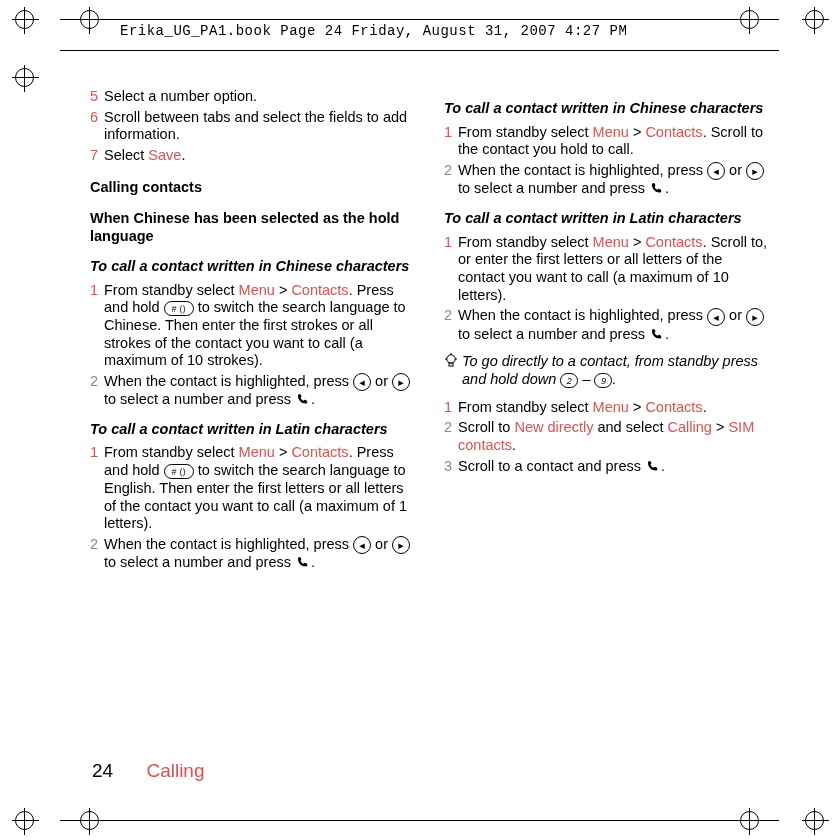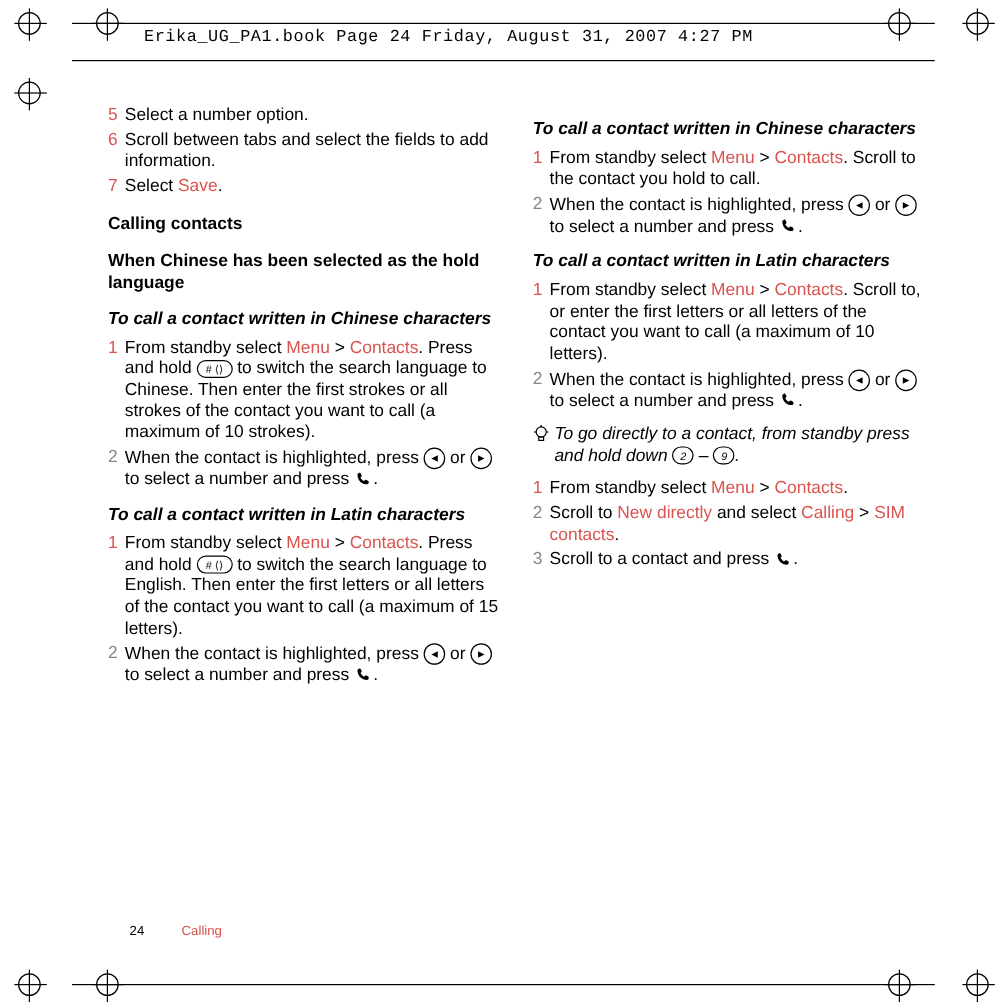--- a/index.html
+++ b/index.html
@@ -114,23 +114,23 @@
     margin-top:10px;
     margin-bottom:10px;
   }
   .tip .bulb{
     flex:0 0 18px;
     text-align:left;
     font-style:normal;
   }
   .footer{
     position:absolute;
-    left:108px;
+    left:92px;
     bottom:58px;
-    font-size:11px;
+    font-size:19px;
   }
   .footer .pn{color:#000;}
   .footer .sec{color:#d9534f;margin-left:28px;}
 </style>
 </head>
 <body>
 
 <div class="crop" style="top:10px;left:15px"></div>
 <div class="crop" style="top:10px;left:80px"></div>
 <div class="crop" style="top:10px;right:80px"></div>
@@ -181,21 +181,21 @@
             <path fill="#000" d="M6 3c1 0 2 0 2.5 1l1 2c.3.6.1 1.3-.4 1.8l-1 1c1 2 2.5 3.5 4.5 4.5l1-1c.5-.5 1.2-.7 1.8-.4l2 1c1 .5 1 1.5 1 2.5 0 1-1 2-2 2-7 0-12-5-12-12 0-1 1-2 2-2z"></path>
           </svg><span>.</span>
       </div>
     </div>
 
     <div class="h3">To call a contact written in Latin characters</div>
 
     <div class="step">
       <div class="num red">1</div>
       <div class="stxt">
-        <span>From standby select </span><span class="red">Menu</span><span> &gt; </span><span class="red">Contacts</span><span>. Press and hold </span><span class="key"># ⟨⟩</span><span> to switch the search language to English. Then enter the first letters or all letters of the contact you want to call (a maximum of 15 letters).</span>
+        <span>From standby select </span><span class="red">Menu</span><span> &gt; </span><span class="red">Contacts</span><span>. Press and hold </span><span class="key"># ⟨⟩</span><span> to switch the search language to English. Then enter the first letters or all letters of the contact you want to call (a maximum of 1 letters).</span>
       </div>
     </div>
     <div class="step">
       <div class="num gray">2</div>
       <div class="stxt">
         <span>When the contact is highlighted, press </span><span class="key arrow">◂</span><span> or </span><span class="key arrow">▸</span><span> to select a number and press </span><svg class="callicon" viewBox="0 0 24 24">
             <path fill="#000" d="M6 3c1 0 2 0 2.5 1l1 2c.3.6.1 1.3-.4 1.8l-1 1c1 2 2.5 3.5 4.5 4.5l1-1c.5-.5 1.2-.7 1.8-.4l2 1c1 .5 1 1.5 1 2.5 0 1-1 2-2 2-7 0-12-5-12-12 0-1 1-2 2-2z"></path>
           </svg><span>.</span>
       </div>
     </div>

